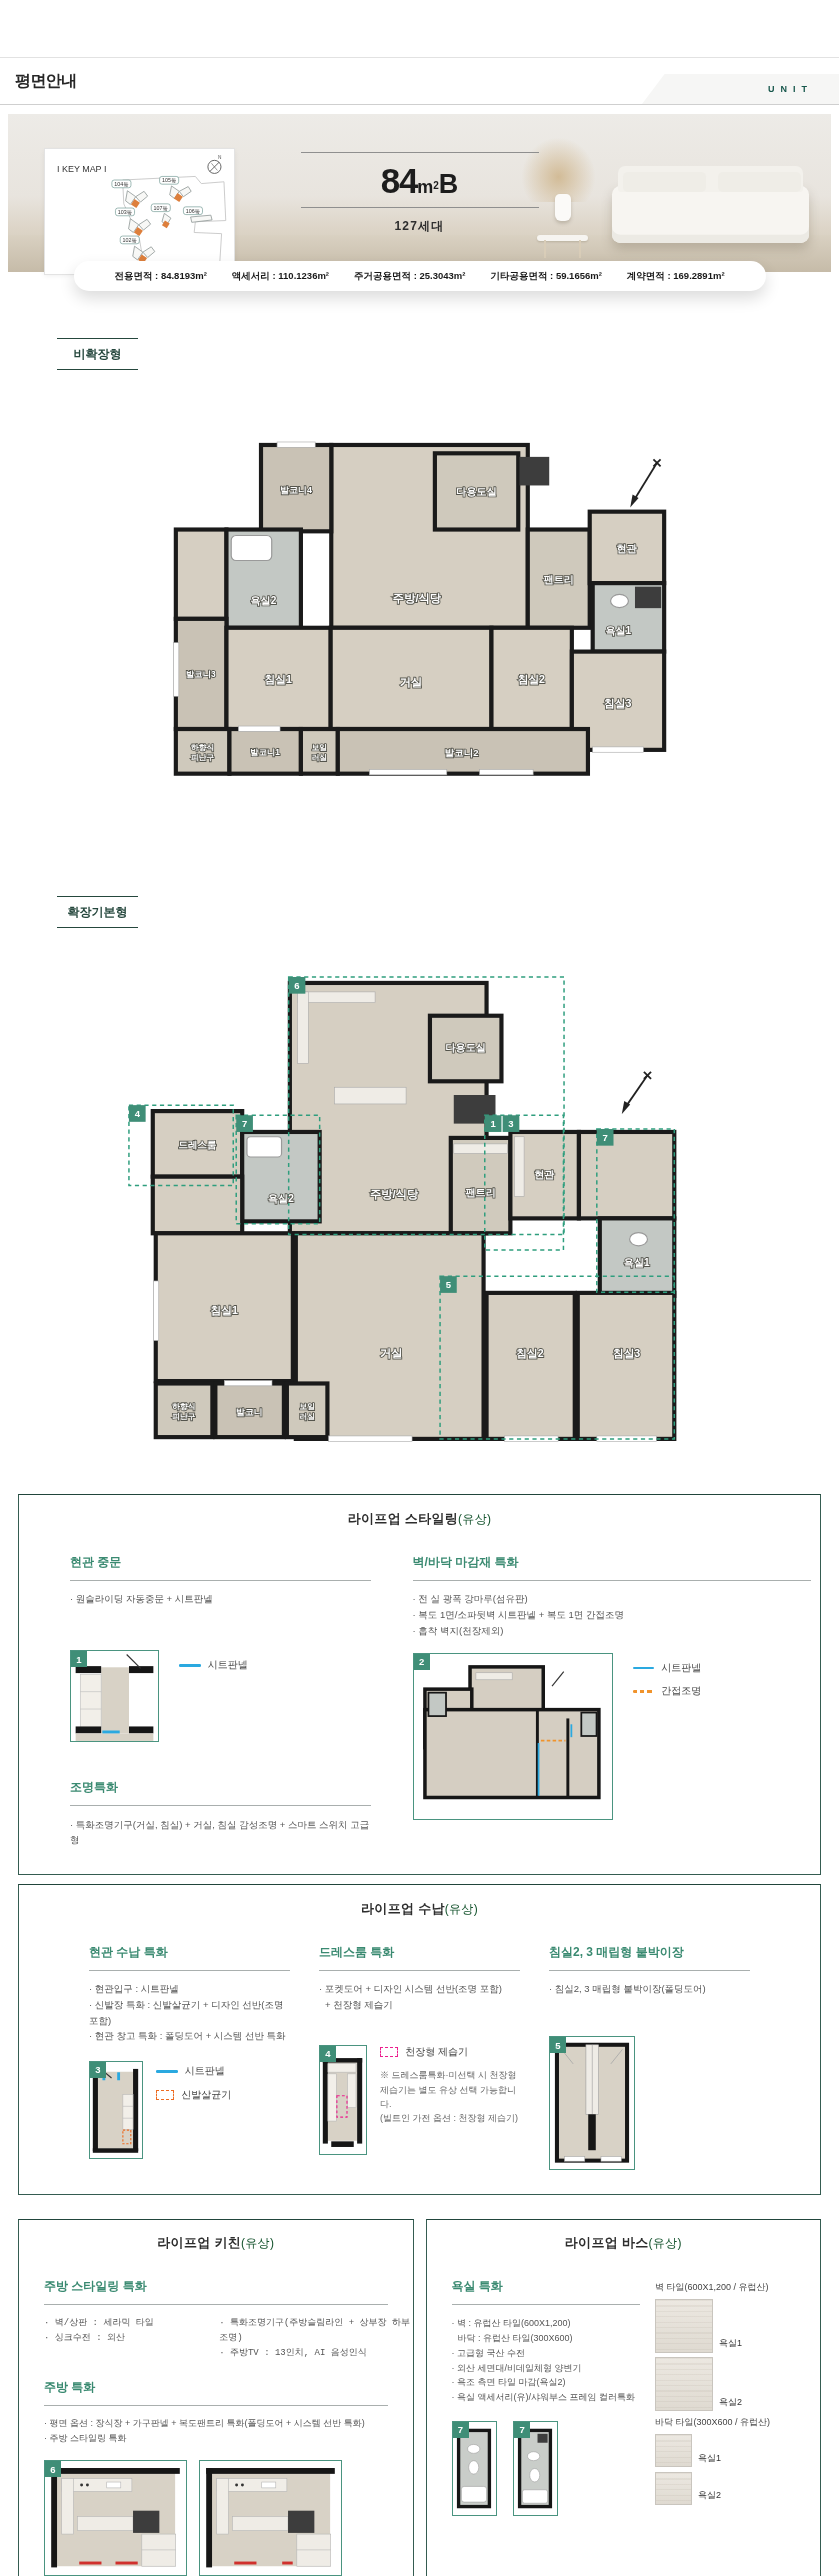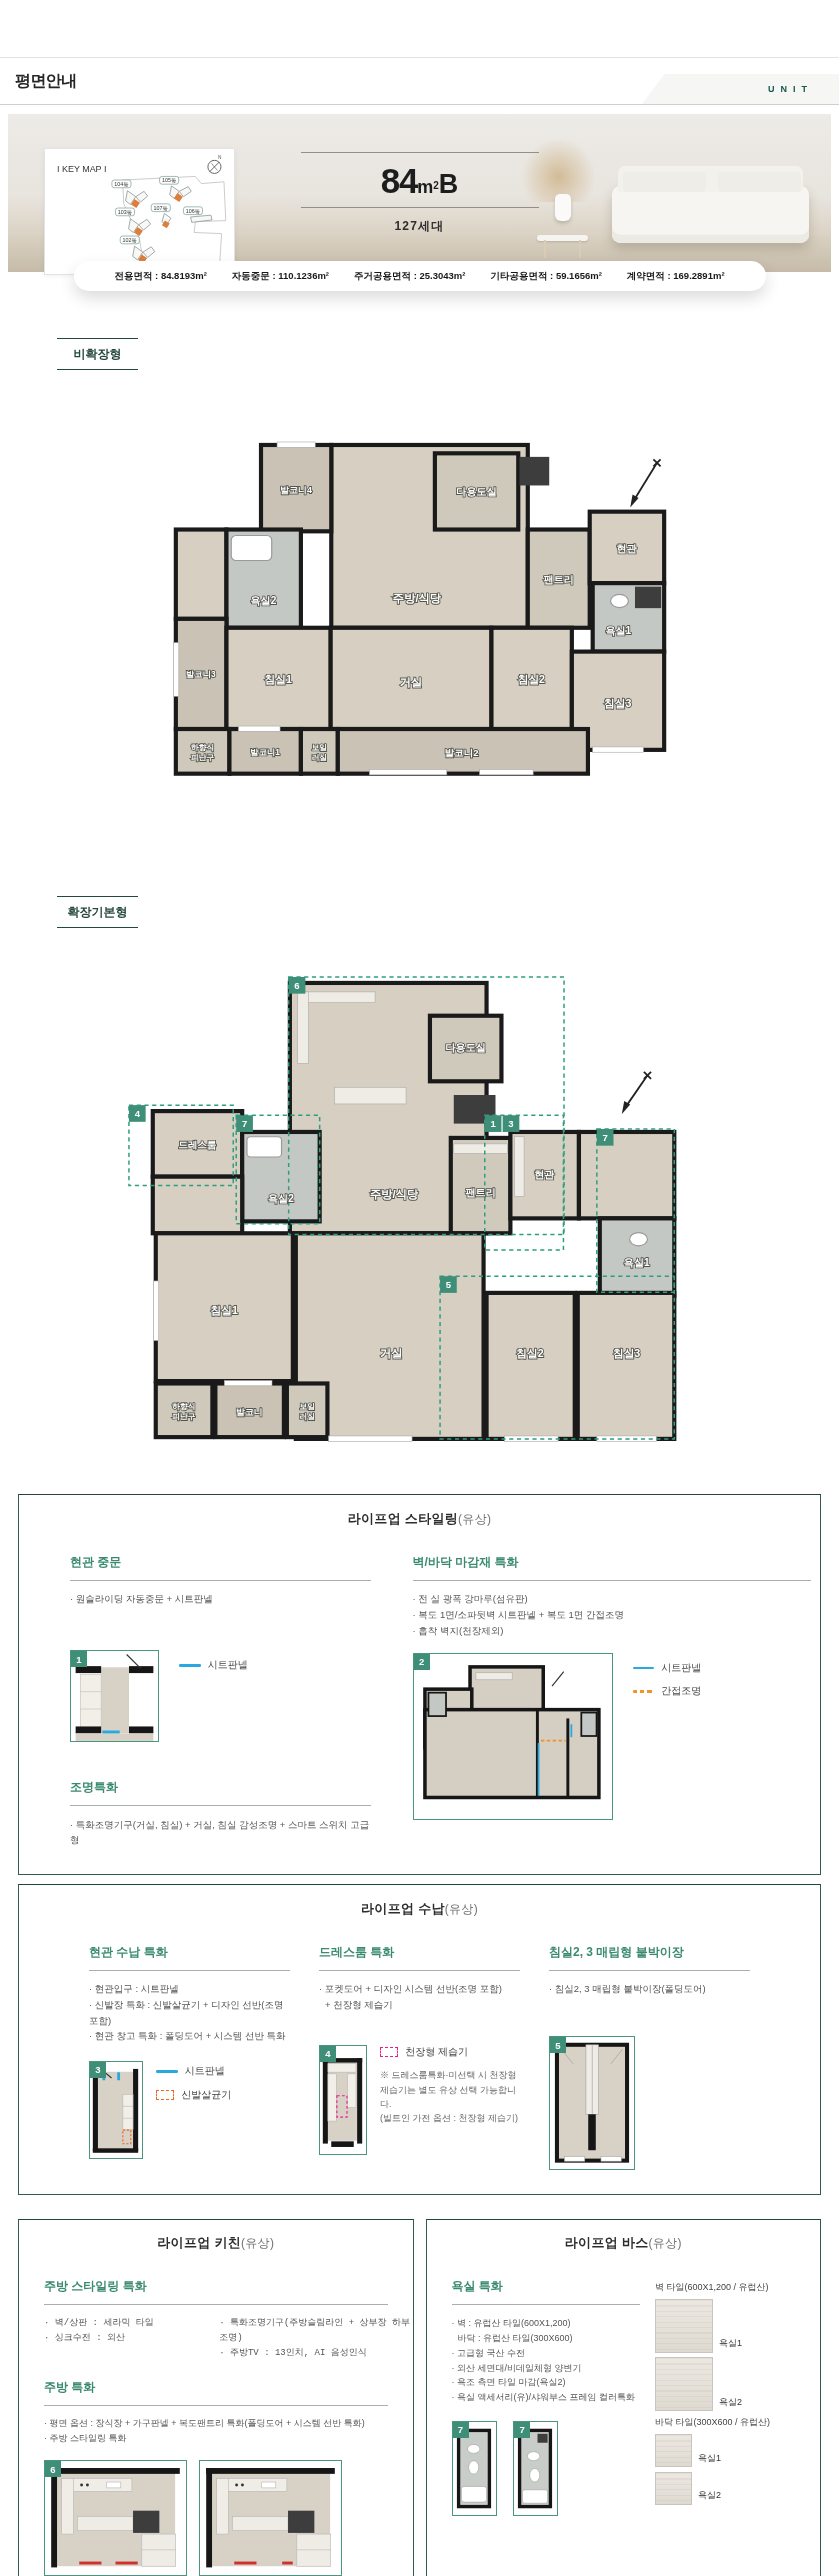--- a/index.html
+++ b/index.html
@@ -68,21 +68,21 @@
   .rm { font-weight:700; fill:#fff; stroke:#54544c; stroke-width:3px; paint-order:stroke; text-anchor:middle; }
   .dash { fill:none; stroke:#2f9e7e; stroke-width:2.5; stroke-dasharray:7 6; }
   .badge-sq { fill:#3f8e77; }
   .badge-tx { fill:#fff; font-size:16px; font-weight:700; text-anchor:middle; stroke:none; }
 
   
   .sec-box { margin:0 18px; border:0.9px solid #355c51; border-top:1.8px solid #21453b; background:#fff; }
   .box1 { margin-top:52px; min-height:381px; padding:0 51px 24px; }
   .box2 { margin-top:9px; min-height:304px; padding:0 70px 24px; }
   .box-title { text-align:center; font-size:13px; font-weight:800; color:#2d2d2d; margin:14.3px 0 26px; letter-spacing:0.3px; }
-  .box-title .fee { font-weight:400; font-size:12px; color:#737373; }
+  .box-title .fee { font-weight:400; font-size:12px; color:#14532d; }
 
   .cols2 { display:grid; grid-template-columns:43% 57%; column-gap:42px; }
   .cols3 { display:grid; grid-template-columns:1fr 1fr 1fr; column-gap:29px; }
   .sec-h3 { font-size:12px; font-weight:800; color:#3a8a71; }
   .rule { border:0; border-top:1.2px solid #a9afae; margin:9px 0 10.7px; }
   .bullet { font-size:9.5px; color:#555; line-height:1.65; }
   .bullet.cont { padding-left:6px; }
   .note { font-size:9px; color:#666; line-height:1.6; }
 
   .thumb-row { display:flex; align-items:flex-start; gap:20px; }
@@ -191,21 +191,21 @@
     <hr class="hero-rule">
     <div class="hero-name">
       <span class="num">84</span><span class="unit">m</span><span class="sup">2</span><span class="type">B</span>
     </div>
     <hr class="hero-rule">
     <div class="hero-households">127세대</div>
   </div>
 
   <div class="area-pill">
     <div class="area-item"><span>전용면적 :</span> <span class="v">84.8193m²</span></div>
-    <div class="area-item"><span>자동중문 :</span> <span class="v">110.1236m²</span></div>
+    <div class="area-item"><span>액세서리 :</span> <span class="v">110.1236m²</span></div>
     <div class="area-item"><span>주거공용면적 :</span> <span class="v">25.3043m²</span></div>
     <div class="area-item"><span>기타공용면적 :</span> <span class="v">59.1656m²</span></div>
     <div class="area-item"><span>계약면적 :</span> <span class="v">169.2891m²</span></div>
   </div>
 </div>
 
 <div class="plan-tag tag1">비확장형</div>
 
 <div class="plan-wrap plan1-wrap">
 <svg viewBox="0 0 890 595" width="530" height="355">

